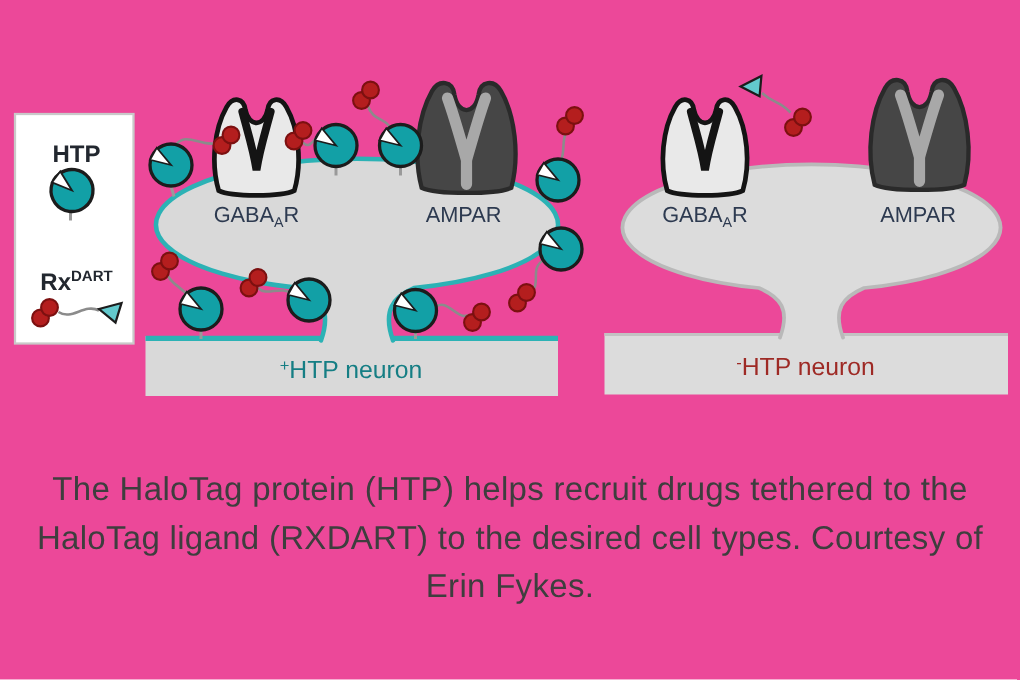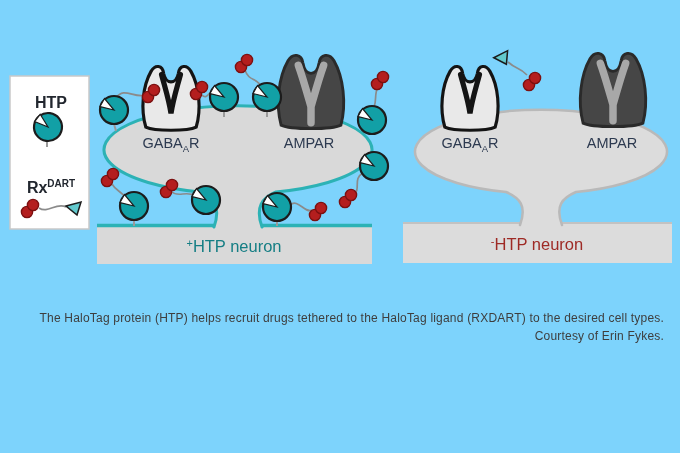--- a/index.html
+++ b/index.html
@@ -1,28 +1,28 @@
 <!DOCTYPE html>
 <html><head>
 <meta charset="utf-8">
 <style>
   html,body{margin:0;padding:0;background:#ffffff;}
   .page{
     position:relative;
     width:680px;height:453px;
-    background:#7dd3fc;
+    background:#ec4899;
     font-family:"Liberation Sans","DejaVu Sans",sans-serif;
     overflow:hidden;
   }
   .diagram-svg{display:block;}
   .caption{
     margin:14px auto 0 auto;
     width:648px;
-    text-align:right;
-    font-size:12px;
+    text-align:center;
+    font-size:22px;
     line-height:1.48;
     letter-spacing:0.2px;
     color:#3e3e3e;
   }
   svg text{font-family:"Liberation Sans","DejaVu Sans",sans-serif;}
 </style>
 </head>
 <body>
 
 <div class="page">

